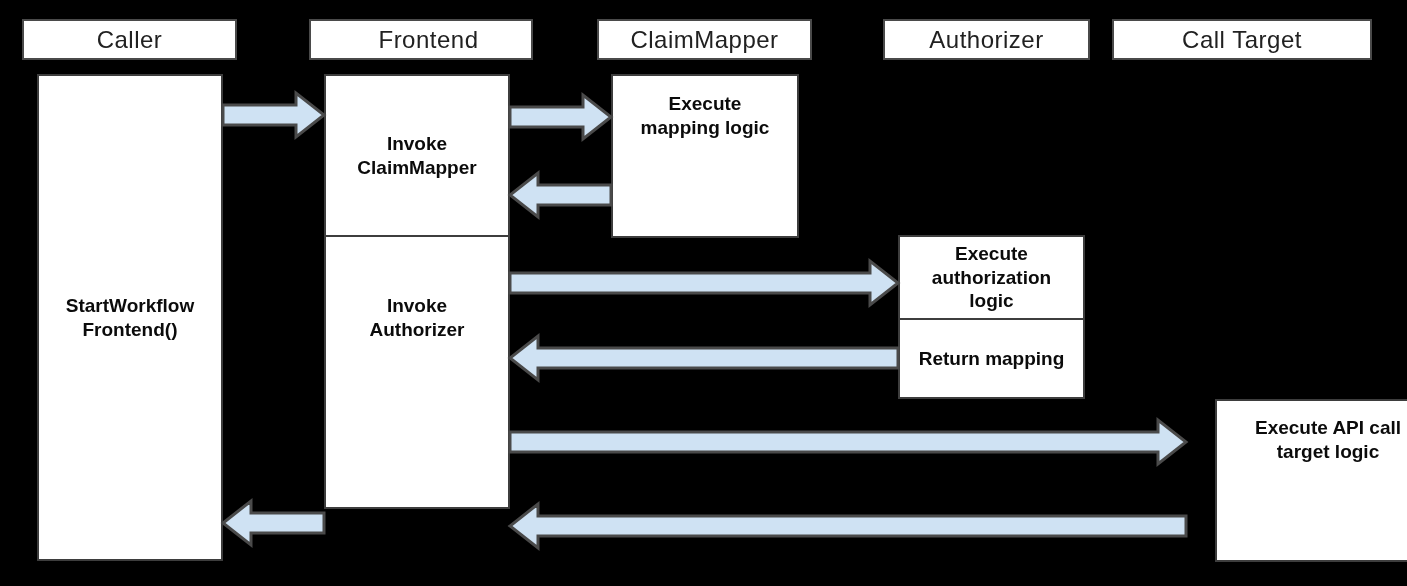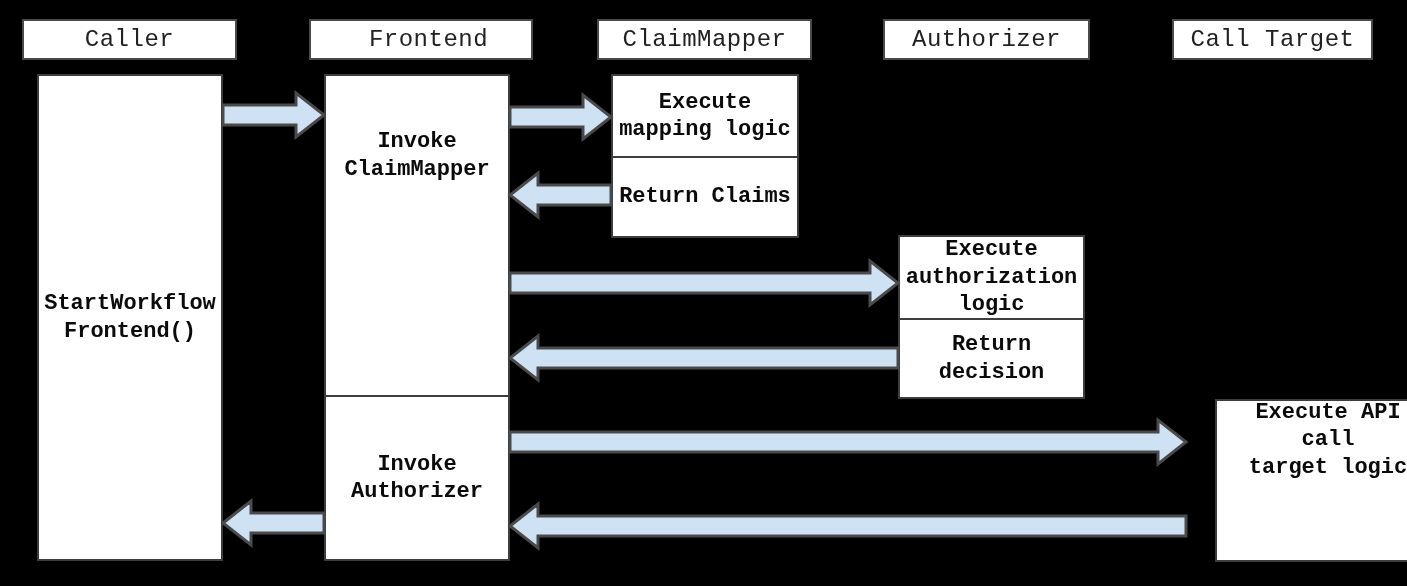--- a/index.html
+++ b/index.html
@@ -5,21 +5,21 @@
   html, body {
     margin: 0;
     padding: 0;
     background: #000;
   }
   .canvas {
     position: relative;
     width: 1407px;
     height: 586px;
     background: var(--bg, #000000);
-    font-family: Liberation Mono, monospace;
+    font-family: Liberation Sans, sans-serif;
     overflow: hidden;
   }
   .lane-header {
     position: absolute;
     top: 19px;
     height: 41px;
     box-sizing: border-box;
     background: var(--box-fill, #ffffff);
     border: 2px solid var(--header-border, #4a4a4a);
     display: flex;
@@ -37,21 +37,21 @@
     border: 2px solid var(--box-border, #3d3d3d);
     display: flex;
     flex-direction: column;
   }
   .section {
     box-sizing: border-box;
     display: flex;
     align-items: center;
     justify-content: center;
     text-align: center;
-    font-size: 22px;
+    font-size: 19px;
     font-weight: 700;
     color: var(--body-text, #0b0b0b);
     white-space: pre-line;
     line-height: 1.25;
     padding: 2px 6px;
   }
   .section + .section {
     border-top: 2px solid var(--box-border, #3d3d3d);
   }
   .grow { flex: 1 1 auto; }
@@ -71,47 +71,46 @@
     </div>
   <div class="lane-header" style="left:309px; width:224px;padding-left:15px;">
       <span>Frontend</span>
     </div>
   <div class="lane-header" style="left:597px; width:215px;">
       <span>ClaimMapper</span>
     </div>
   <div class="lane-header" style="left:883px; width:207px;">
       <span>Authorizer</span>
     </div>
-  <div class="lane-header" style="left:1172px;width:201px;">
+  <div class="lane-header" style="left:1112px;width:260px;">
       <span>Call Target</span>
     </div>
 
   <div class="activation" style="left:37px; top:74px; width:186px; height:487px;">
     <div class="section grow">StartWorkflow
 Frontend()</div>
   </div>
 
-  <div class="activation" style="left:324px; top:74px; width:186px; height:487px;justify-content:space-between;">
+  <div class="activation" style="left:324px; top:74px; width:186px; height:435px;">
     <div class="section" style="height:159px;">Invoke
 ClaimMapper</div>
     <div class="section" style="height:164px;">Invoke
 Authorizer</div>
   </div>
 
   <div class="activation" style="left:611px; top:74px; width:188px; height:164px;">
     <div class="section" style="height:80px;">Execute
 mapping logic</div>
-    <div class="section grow">Return Claims</div>
   </div>
 
   <div class="activation" style="left:898px; top:235px; width:187px; height:164px;">
     <div class="section" style="height:81px;">Execute
 authorization
 logic</div>
-    <div class="section grow">Return decision</div>
+    <div class="section grow">Return mapping</div>
   </div>
 
   <div class="activation" style="left:1200px; top:399px; width:226px; height:163px;margin-left:15px;">
     <div class="section" style="height:78px;">Execute API call
 target logic</div>
   </div>
 
   <div class="arrow" style="left:223px; top:93px;  width:101px;">
       <svg width="101" height="44" viewBox="0 0 101 44">
         <polygon points="0,12 73,12 73,0 101,22 73,44 73,32 0,32" fill="#cfe2f3" stroke="#4a4a4a" stroke-width="3" stroke-linejoin="miter"></polygon>

